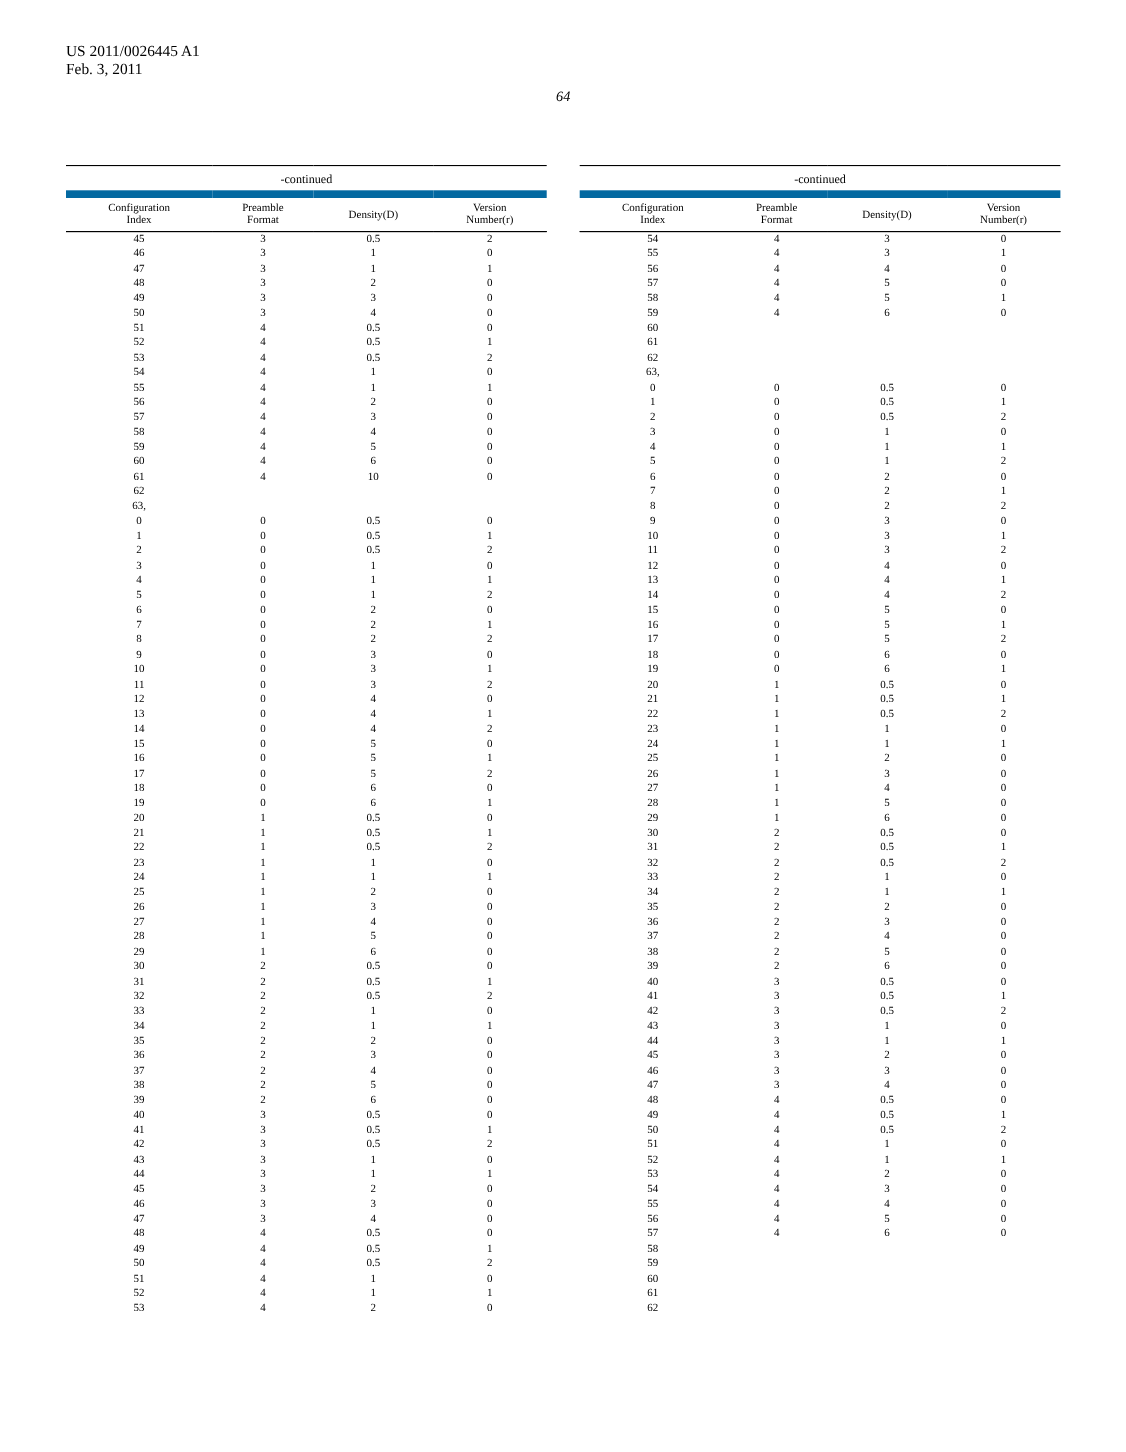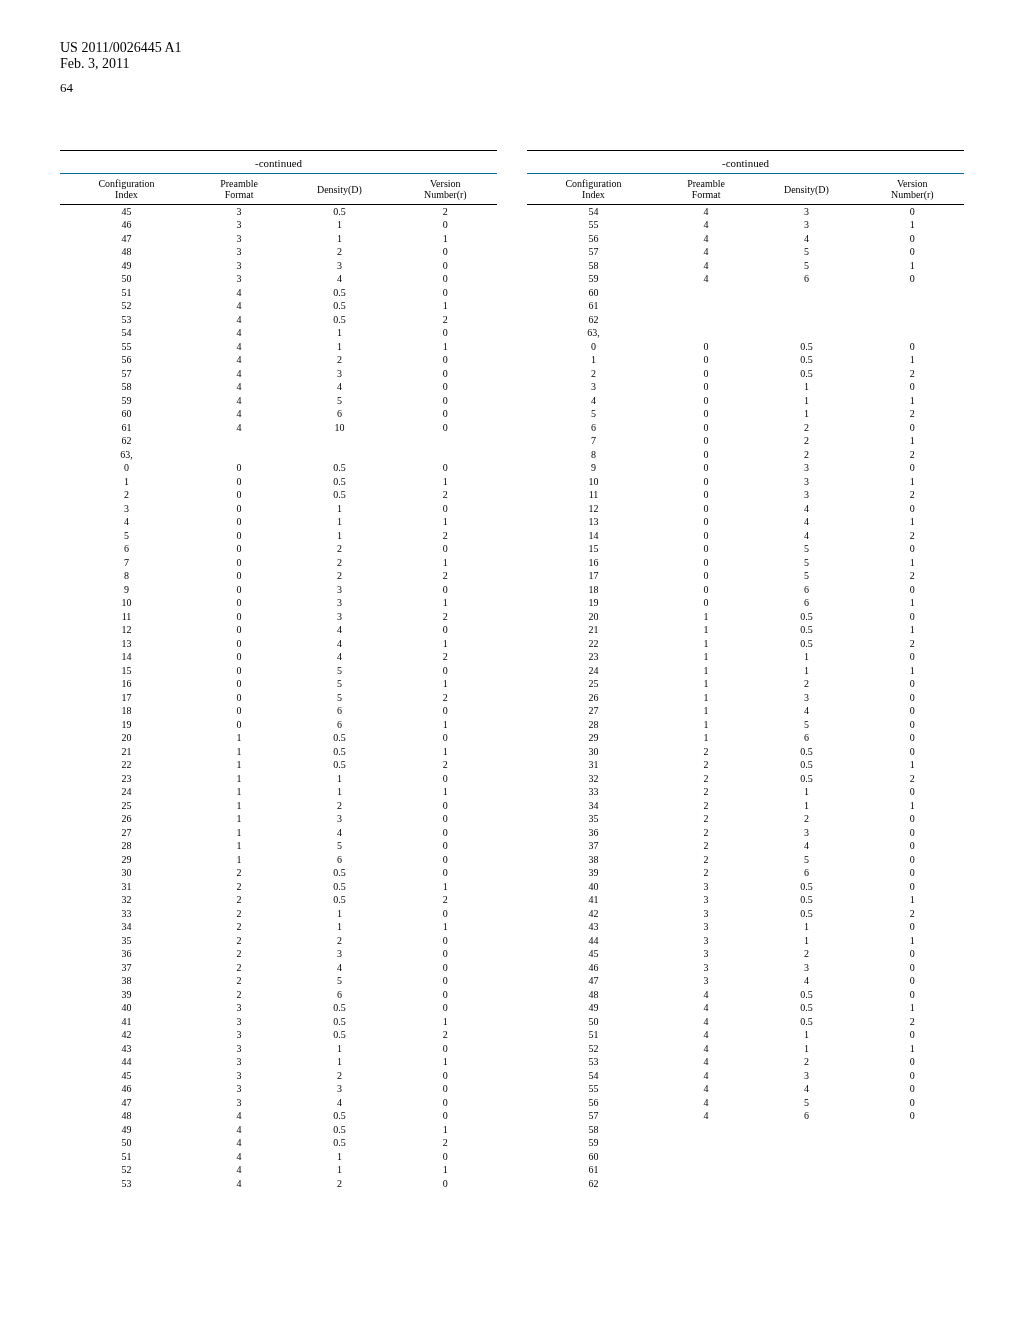--- a/index.html
+++ b/index.html
@@ -13,23 +13,24 @@
     box-sizing: border-box;
   }
   .header {
     display: flex;
     justify-content: space-between;
     font-size: 14px;
     margin-bottom: 8px;
     flex-direction: column;
   }
   .page-num {
-    text-align: left;
+    text-align: center;
     font-size: 13px;
     margin-bottom: 24px;
+    font-style: italic;
   }
   .columns {
     display: flex;
     gap: 30px;
   }
   .col {
     flex: 1;
   }
   table {
     width: 100%;
@@ -39,21 +40,21 @@
   }
   thead tr.title-row td {
     text-align: center;
     padding: 6px 0 4px 0;
     font-size: 11px;
   }
   thead tr.head-row th {
     font-weight: normal;
     text-align: center;
     padding: 4px 2px;
-    border-top: 1px solid #0369a1;
+    border-top: 7px solid #0369a1;
     border-bottom: 1px solid #000;
     line-height: 1.1;
   }
   tbody td {
     text-align: center;
     padding: 0.5px 2px;
     line-height: 1.25;
   }
   .top-rule {
     border-top: 1px solid #000;

